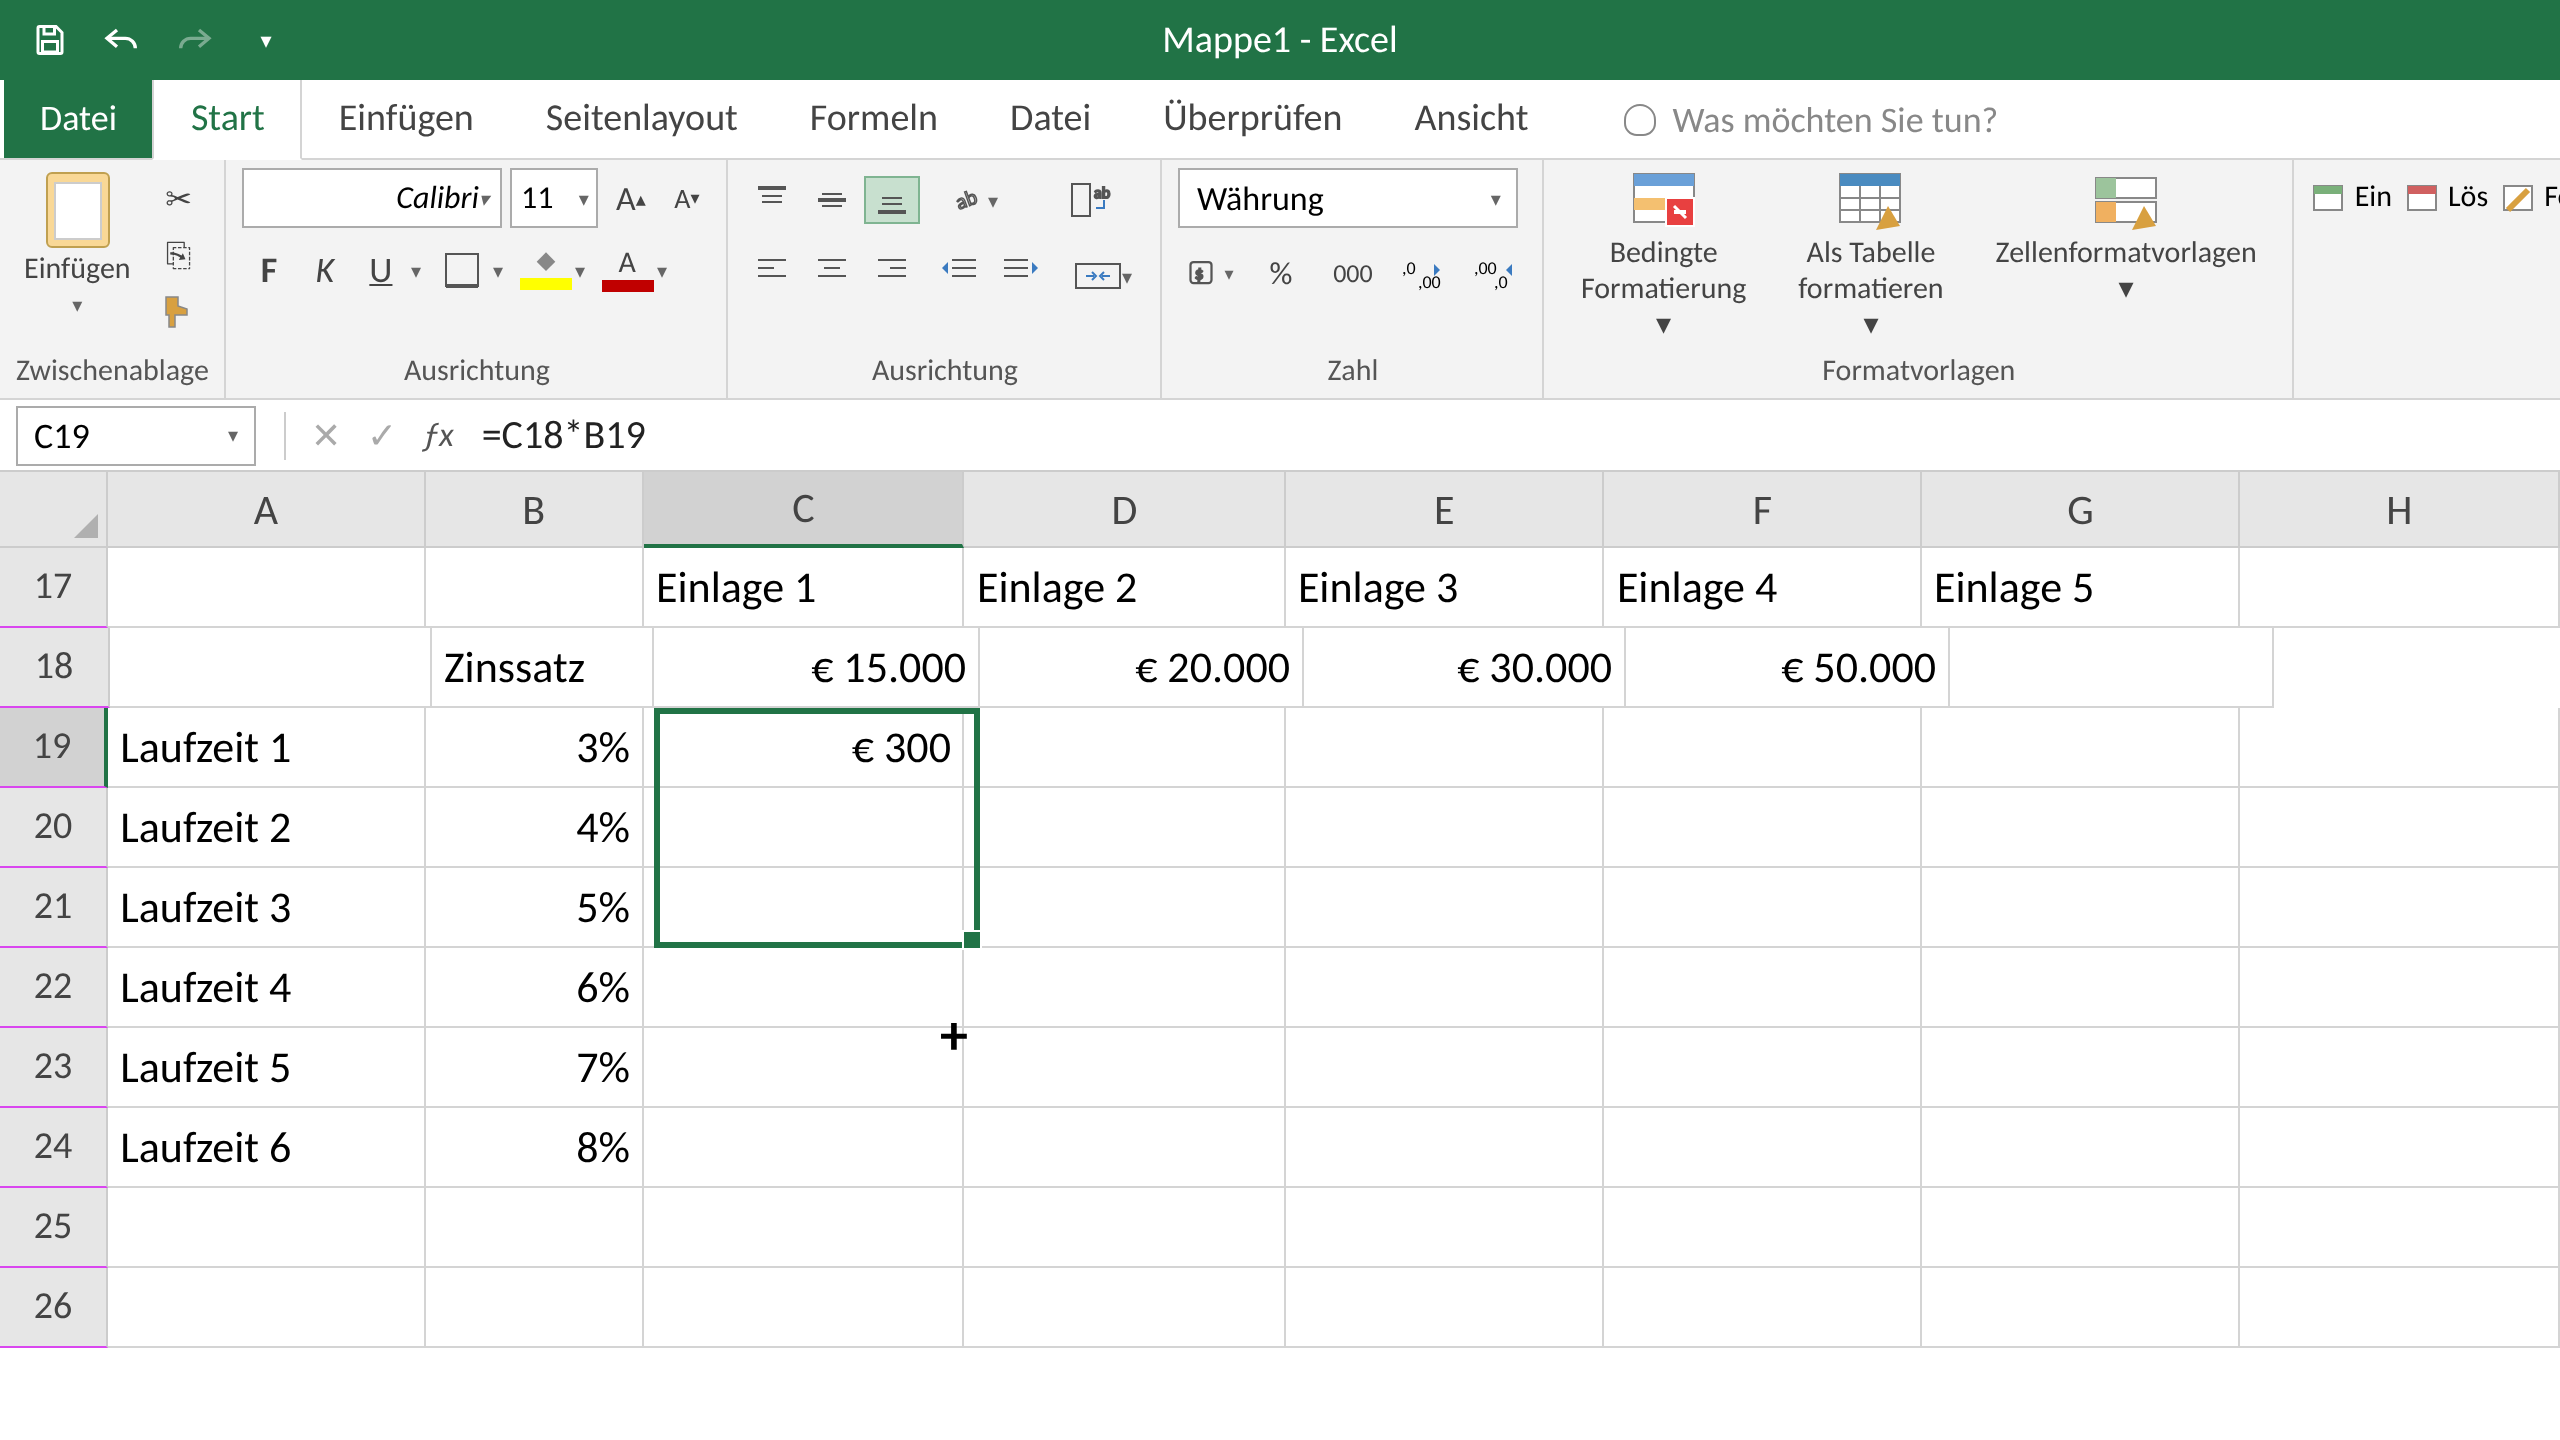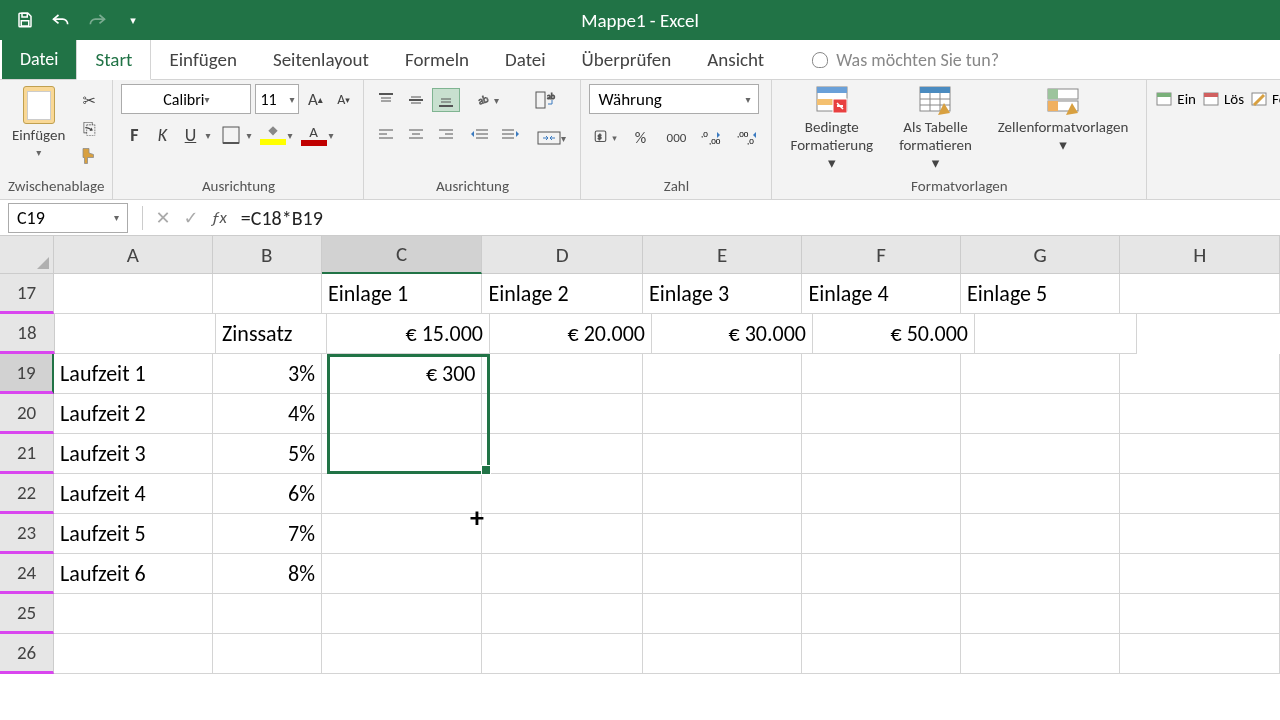--- a/index.html
+++ b/index.html
@@ -28,21 +28,21 @@
 
 .paste-big { display: flex; flex-direction: column; align-items: center; gap: 2px; padding: 2px 4px; }
 .clipboard-icon { width: 32px; height: 38px; background: #f9d896; border: 1px solid #c0a050; border-radius: 3px; position: relative; }
 .clipboard-icon::before { content: ""; position: absolute; top: 4px; left: 3px; right: 3px; bottom: 3px; background: #fff; border: 1px solid #ccc; }
 .paste-label { font-size: 15px; color: #444; }
 .mini-btns { display: flex; flex-direction: column; gap: 4px; padding-top: 4px; }
 .mini-btn { width: 28px; height: 24px; display: flex; align-items: center; justify-content: center; font-size: 16px; color: #444; }
 
 
 .font-row { display: flex; gap: 4px; align-items: center; }
-.font-name { width: 130px; height: 30px; border: 1px solid #ababab; background: #fff; padding: 2px 6px; font-size: 16px; font-family: Calibri; display: flex; align-items: center; justify-content: center; }
+.font-name { width: 130px; height: 30px; border: 1px solid #ababab; background: #fff; padding: 2px 6px; font-size: 16px; font-family: Calibri; display: flex; align-items: center; justify-content: flex-end; font-style: italic; }
 .font-size { width: 44px; height: 30px; border: 1px solid #ababab; background: #fff; padding: 2px 4px; font-size: 16px; display: flex; align-items: center; justify-content: space-between; }
 .dd-arrow { font-size: 10px; color: #666; }
 .aa-btn { width: 24px; height: 28px; display: flex; align-items: center; justify-content: center; font-size: 17px; color: #444; }
 .font-col { display: flex; flex-direction: column; gap: 8px; }
 .style-row { display: flex; gap: 2px; align-items: center; }
 .style-btn { width: 26px; height: 26px; display: flex; align-items: center; justify-content: center; font-size: 18px; color: #444; }
 .color-swatch { width: 26px; height: 6px; }
 
 
 .align-col { display: flex; flex-direction: column; gap: 10px; padding-top: 4px; }
@@ -72,21 +72,21 @@
 
 
 .grid { position: relative; }
 .col-headers { display: flex; height: 38px; }
 .corner { width: 55px; background: #e6e6e6; border-right: 1px solid #ccc; border-bottom: 1px solid #ccc; position: relative; }
 .corner::after { content: ""; position: absolute; right: 4px; bottom: 4px; width: 0; height: 0; border-left: 12px solid transparent; border-bottom: 12px solid #b0b0b0; }
 .col-h { background: #e6e6e6; border-right: 1px solid #ccc; border-bottom: 1px solid #ccc; display: flex; align-items: center; justify-content: center; font-size: 21px; color: #444; }
 .col-h.sel { background: #d2d2d2; border-bottom: 2px solid #217346; }
 
 .row { display: flex; height: 40px; }
-.row-h { width: 55px; background: #e6e6e6; border-right: 1px solid #ccc; border-bottom: 3px solid #d946ef; display: flex; align-items: center; justify-content: center; font-size: 19px; color: #444; }
+.row-h { width: 55px; background: #e6e6e6; border-right: 1px solid #ccc; border-bottom: 1px solid #d946ef; display: flex; align-items: center; justify-content: center; font-size: 19px; color: #444; }
 .row-h.sel { background: #d2d2d2; border-right: 2px solid #217346; }
 .cell { border-right: 1px solid #d4d4d4; border-bottom: 1px solid #d4d4d4; padding: 3px 6px; font-size: 22px; font-family: Calibri; display: flex; align-items: center; }
 .cell.r { justify-content: flex-end; }
 
 .wA { width: 161px; } .wB { width: 111px; } .wC { width: 163px; } .wD { width: 163px; }
 .wE { width: 162px; } .wF { width: 161px; } .wG { width: 162px; } .wH { width: 162px; }
 
 
 .selection { position: absolute; border: 3px solid #217346; pointer-events: none; }
 .selection::after { content: ""; position: absolute; right: -4px; bottom: -4px; width: 8px; height: 8px; background: #217346; border: 1px solid #fff; }

